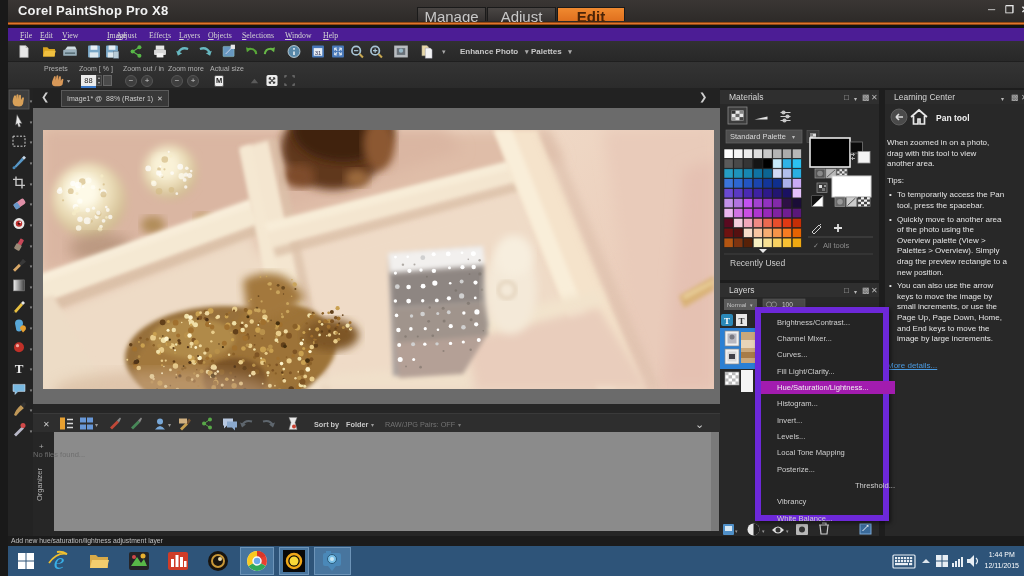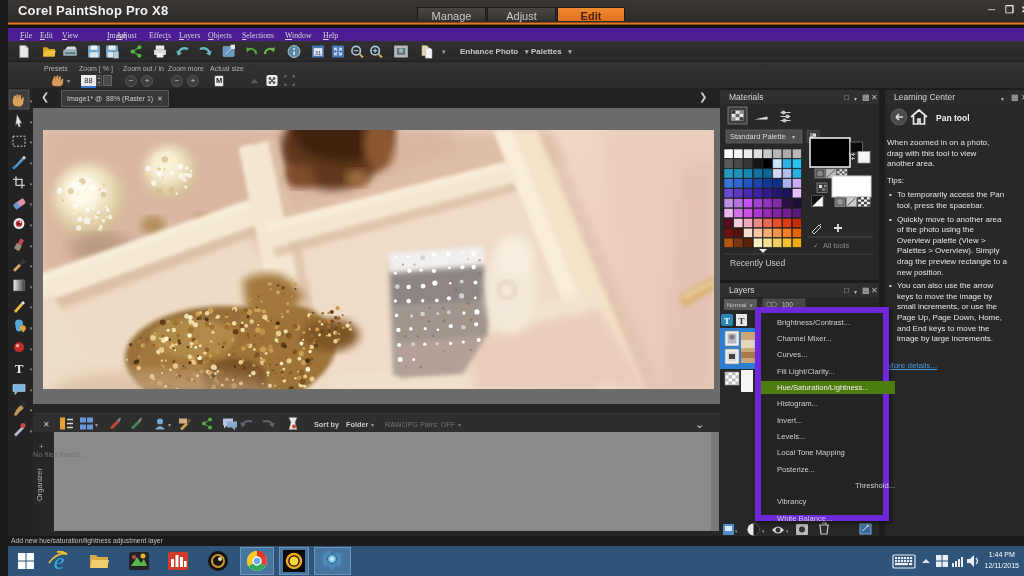--- a/index.html
+++ b/index.html
@@ -8,21 +8,21 @@
 #app { position:absolute; top:0; left:8px; width:1024px; height:576px; }
 .abs { position:absolute; }
 
 #titlebar { left:0; top:0; width:1024px; height:22px;
   background:linear-gradient(#3a3634,#2d2a28); }
 #title-text { left:10px; top:3px; color:#f2f2f2; font-size:13px; font-weight:bold; letter-spacing:0.2px; }
 .wbtn { top:4px; color:#e8e8e8; font-size:10px; font-weight:bold; }
 #orangeline { left:0; top:22px; width:1024px; height:3px;
   background:linear-gradient(#6a3008,#e0752c,#6a3008); }
 #belowline { left:0; top:25px; width:1024px; height:3px; background:#121212; }
-.toptab { top:7px; height:14px; font-size:11px; text-align:center; line-height:17px;
+.toptab { top:7px; height:14px; font-size:15px; text-align:center; line-height:17px;
   background:linear-gradient(#4a4644,#353231); color:#c8c8c8; border:1px solid #1a1a1a; border-bottom:none; }
 #tab-edit { background:linear-gradient(#f08a30,#e0701e); color:#4a2408; font-weight:bold; }
 
 #menubar { left:0; top:28px; width:1024px; height:13px; background:#4c1d95;font-family:Liberation Serif, serif; }
 .mitem { position:absolute; top:3px; color:#d4d4d4; font-size:7.8px; }
 
 #toolbar1 { left:0; top:41px; width:1024px; height:21px; background:linear-gradient(#313131,#282828); border-bottom:1px solid #1f1f1f; }
 #tb-enh { left:452px; top:47px; color:#c8c8c8; font-size:8px; font-weight:bold; }
 #tb-pal { left:523px; top:47px; color:#c8c8c8; font-size:8px; font-weight:bold; }
 .caret { color:#aaaaaa; font-size:7px; }
@@ -64,21 +64,21 @@
 .pctl { position:absolute; top:3px; color:#b8b8b8; font-size:8px; }
 #lcbody { position:absolute; left:2px; top:48px; width:121px; color:#e4e4e4;
   font-size:8px; line-height:10.6px; }
 #lcbody .tips { margin-top:6px; }
 #lcbody ul { margin:4px 0 0 10px; list-style:none; }
 #lcbody li { position:relative; margin-bottom:3px; }
 #lcbody li:before { content:"\2022"; position:absolute; left:-8px; color:#e6e6e6; }
 #lcbody a { color:#4a9ae0; text-decoration:underline; }
 .mnitem { position:absolute; left:0; width:134px; height:13px; color:#cfcfcf;
   font-size:7.6px; line-height:13px; padding-left:16px; }
-.mnsel { background:#4d7c0f; color:#f0f0f0; }
+.mnsel { background:#a21caf; color:#f0f0f0; }
 </style>
 </head>
 <body>
 <div id="app">
 
 <div id="titlebar" class="abs"></div>
 <div id="title-text" class="abs">Corel PaintShop Pro X8</div>
 <div class="toptab abs" style="left:409px;width:69px;">Manage</div>
 <div class="toptab abs" style="left:479px;width:69px;">Adjust</div>
 <div class="toptab abs" id="tab-edit" style="left:549px;width:68px;">Edit</div>

